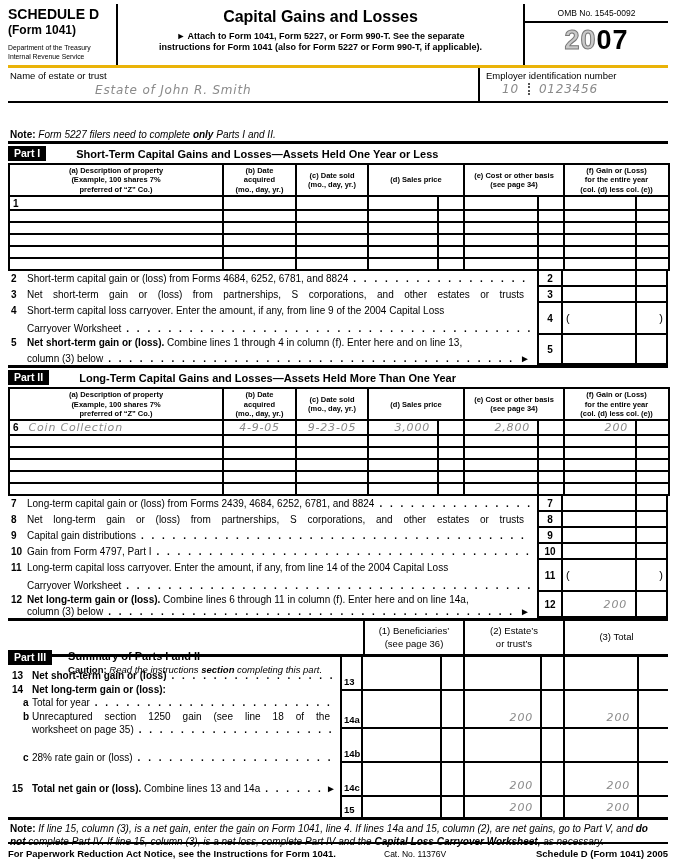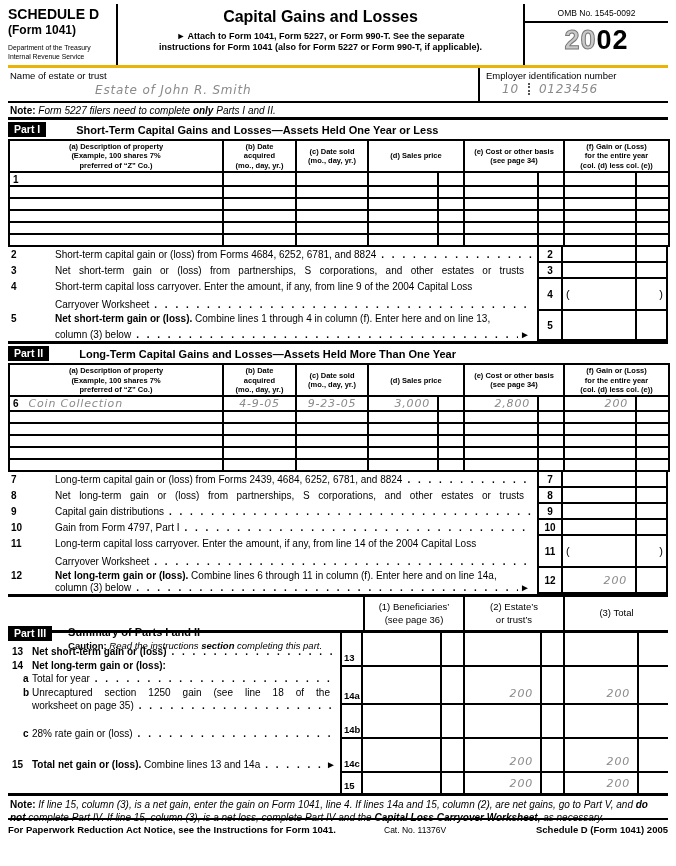--- a/index.html
+++ b/index.html
@@ -28,42 +28,42 @@
 
   
   .idrow { display:flex; border-bottom:2px solid #000; height:35px; }
   .id-left { flex:1; padding:2px 4px 0 2px; }
   .flabel { font-size:9.5px; }
   .name-val { margin-left:85px; margin-top:2px; font-size:12px; }
   .id-right { width:190px; border-left:2px solid #000; padding:2px 4px 0 6px; }
   .ein-val { margin-left:16px; margin-top:1px; font-size:12px; display:flex; align-items:center; }
   .eindiv { border-left:2px dotted #555; height:12px; margin:0 9px; }
 
-  .topnote { font-size:10px; padding:2px 0 3px 2px; border-bottom:3px solid #000; height:17px; }
+  .topnote { font-size:10px; padding:2px 0 3px 2px; border-bottom:3px solid #000; height:17px;margin-top:24px; }
 
   
   .parthdr { display:flex; align-items:center; height:19px; }
   .partbox { background:#000; color:#fff; font-weight:bold; font-size:10.5px; padding:1px 6px 2px; margin-right:30px; }
   .parttitle { font-weight:bold; font-size:11px; }
 
   
   .gt { width:660px; border-collapse:collapse; table-layout:fixed; }
   .gt th, .gt td { border:2px solid #000; overflow:hidden; }
   .gt th { font-size:7.5px; font-weight:bold; line-height:1.25; text-align:center; vertical-align:middle; height:30px; padding:1px; }
   .gt td { height:12px; font-size:11px; padding:0 3px; }
   .rno { font-weight:bold; font-size:10px; font-style:normal; color:#000; letter-spacing:0; margin-right:10px; font-family:"Liberation Sans",sans-serif; }
   .cc { text-align:center; }
   .cr { text-align:right; padding-right:7px !important; }
 
   
   .nlines { border-bottom:3px solid #000; }
   .nline { display:flex; align-items:stretch; }
   .nl-no { width:17px; font-size:10px; font-weight:bold; padding:2px 0 0 3px; flex-shrink:0; }
   .nl-text { flex:1; font-size:10px; padding:2px 5px 1px 2px; display:flex; flex-direction:column; justify-content:space-between; overflow:hidden; }
-  .tl { display:flex; align-items:baseline;margin-left:28px; }
+  .tl { display:flex; align-items:baseline; }
   .dots { flex:1; overflow:hidden; white-space:nowrap; font-weight:bold; word-spacing:5px; padding-left:5px; }
   .arr { font-size:10px; margin:0 2px; flex-shrink:0; }
   .spread { text-align:justify; text-align-last:justify; padding-right:8px; }
   .nl-boxes { width:131px; display:flex; border-bottom:2px solid #000; flex-shrink:0; }
   .bno { width:26px; border-left:2px solid #000; border-right:2px solid #000; font-size:10px; font-weight:bold; display:flex; align-items:center; justify-content:center; }
   .bamt { width:72px; display:flex; align-items:center; font-size:11px; padding:0 3px; }
   .bamt.val { justify-content:flex-end; padding-right:8px; }
   .bcent { width:33px; border-left:2px solid #000; border-right:2px solid #000; display:flex; align-items:center; justify-content:flex-end; font-size:11px; padding:0 3px; }
   .h16 { height:16px; } .h32 { height:32px; } .h30 { height:30px; } .h26 { height:26px; }
 
@@ -117,21 +117,21 @@
     </div>
     <div class="hdr-center">
       <div class="title">Capital Gains and Losses</div>
       <div class="attach">
         <div>► Attach to Form 1041, Form 5227, or Form 990-T. See the separate</div>
         <div>instructions for Form 1041 (also for Form 5227 or Form 990-T, if applicable).</div>
       </div>
     </div>
     <div class="hdr-right">
       <div class="omb">OMB No. 1545-0092</div>
-      <div class="year"><span class="y20">20</span><span>02</span></div>
+      <div class="year"><span class="y20">20</span><span>07</span></div>
     </div>
   </div>
 
   <div class="idrow">
     <div class="id-left">
       <div class="flabel">Name of estate or trust</div>
       <div class="name-val hw">Estate of John R. Smith</div>
     </div>
     <div class="id-right">
       <div class="flabel">Employer identification number</div>

